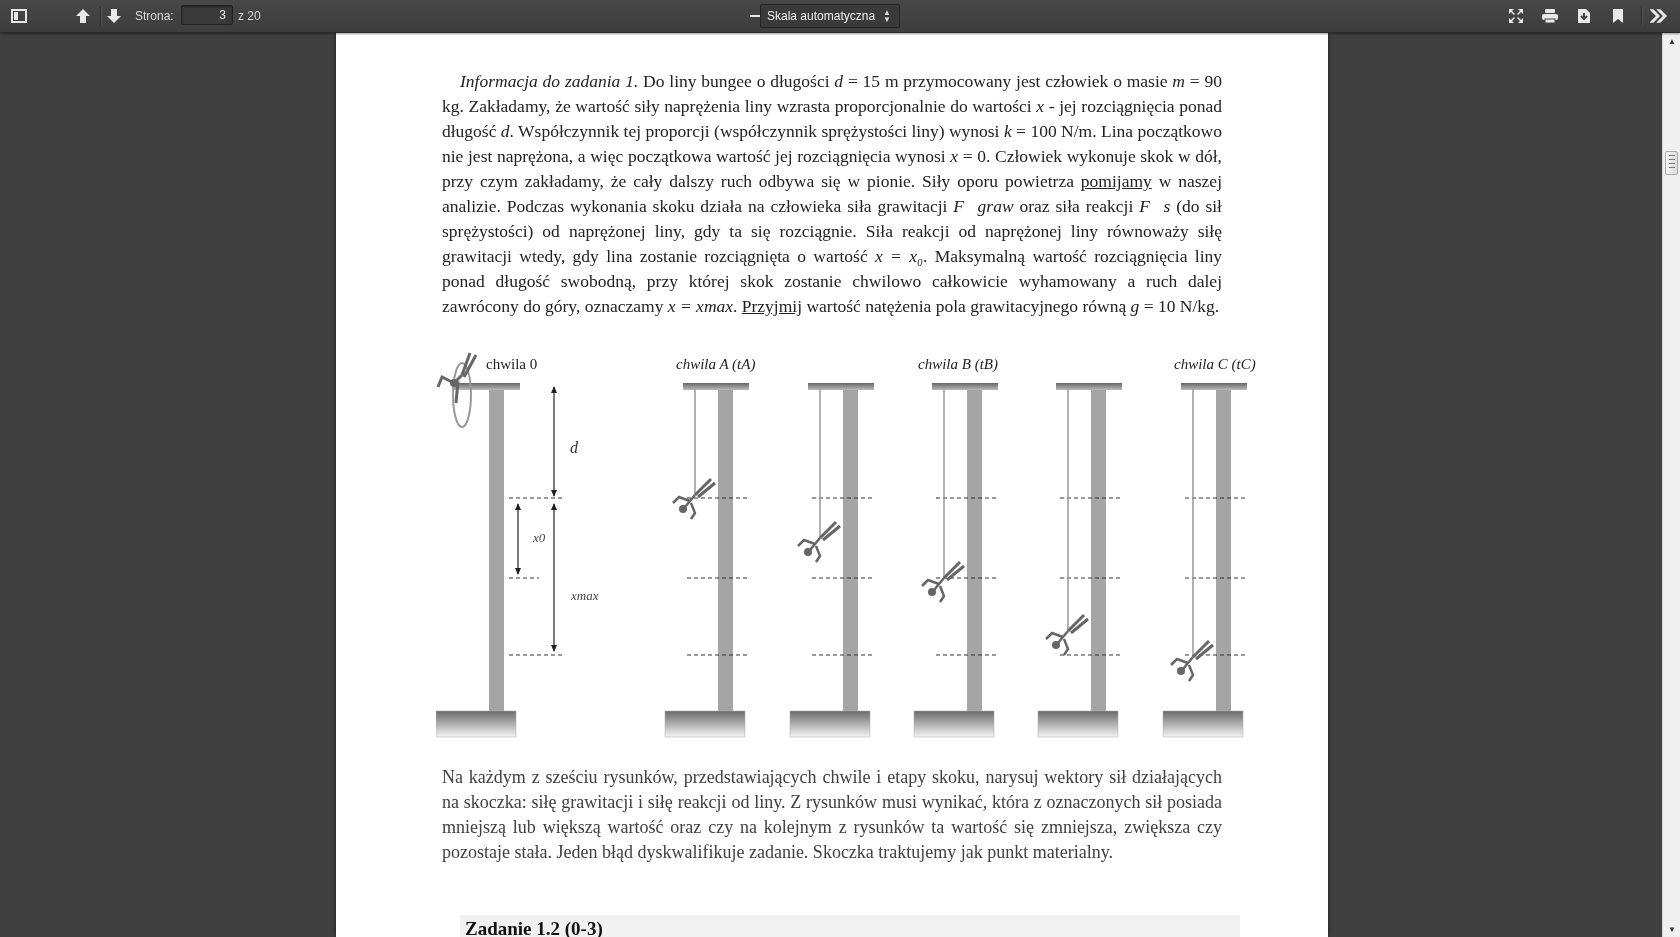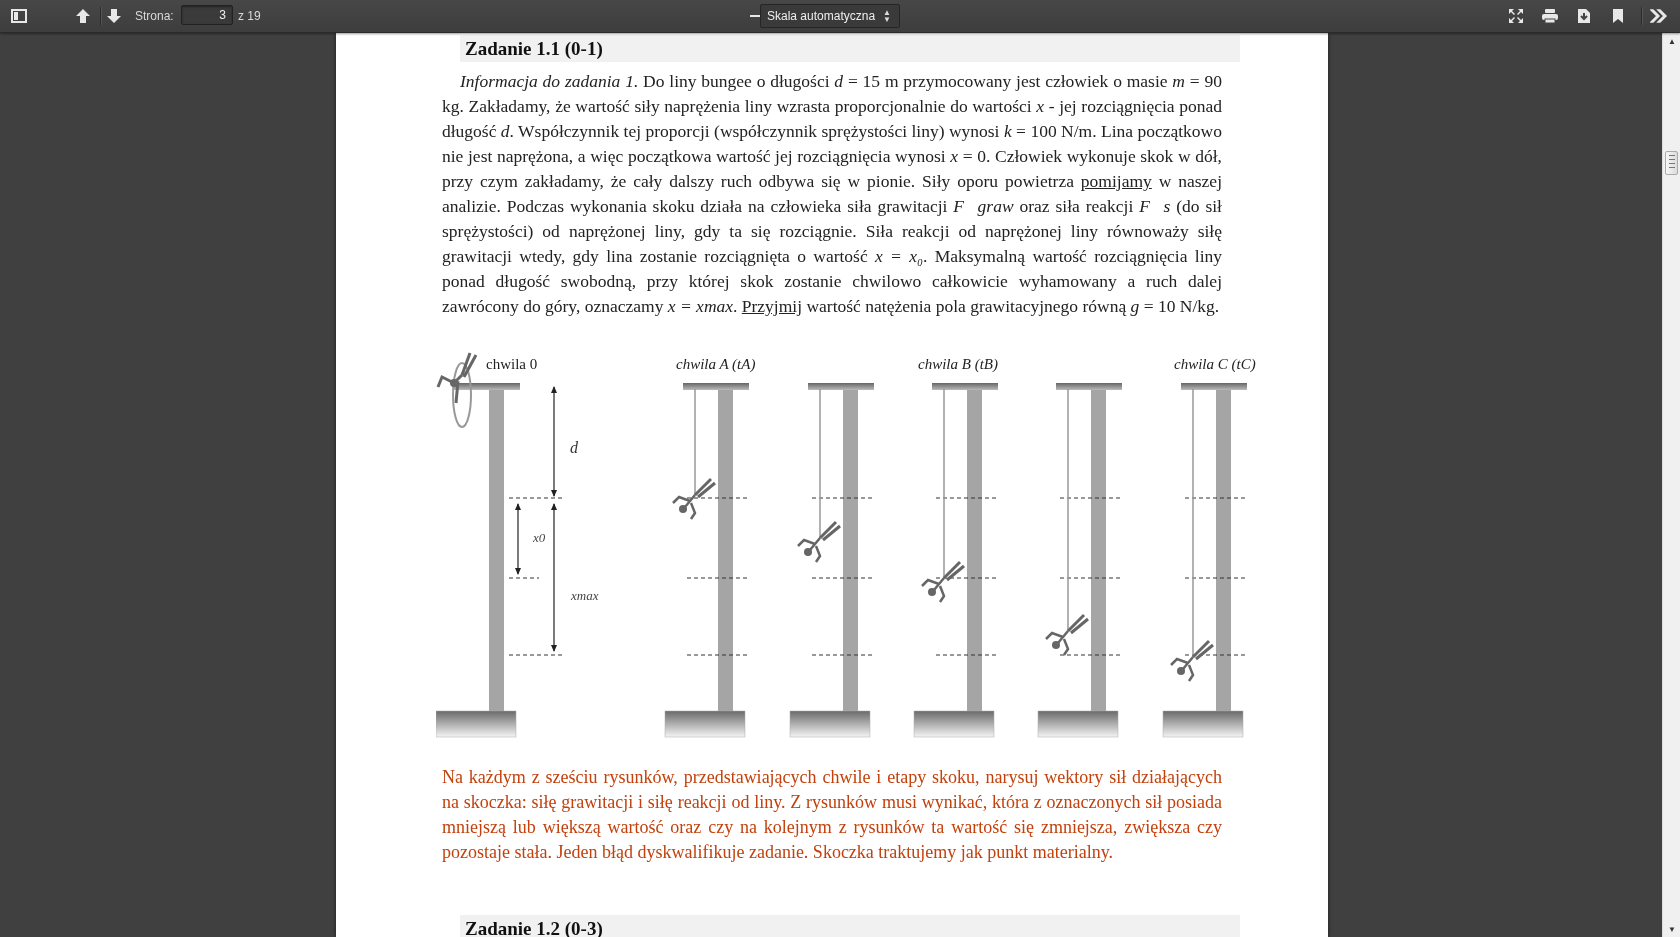--- a/index.html
+++ b/index.html
@@ -13,21 +13,21 @@
   #page-input { position:absolute; left:181px; top:5px; width:52px; height:20px; box-sizing:border-box; background:#3a3a3a; border:1px solid #222; border-radius:2px; box-shadow:inset 0 1px 2px rgba(0,0,0,.4); color:#f0f0f0; font-size:12px; text-align:right; padding:0 6px; font-family:"Liberation Sans", sans-serif; }
   #zoom-select { position:absolute; left:760px; top:4px; width:140px; height:24px; box-sizing:border-box; background:#3a3a3a; border:1px solid #252525; border-radius:2px; color:#eee; font-size:12px; display:flex; align-items:center; padding-left:6px; cursor:pointer; }
   #zoom-select .arrows { position:absolute; right:8px; top:4px; font-size:8px; line-height:7px; color:#ddd; }
   #viewer { position:absolute; left:0; top:33px; width:1662px; height:904px; overflow:hidden; }
   #page { position:absolute; left:336px; top:0; width:992px; height:904px; background:#fff; box-shadow:0 0 4px rgba(0,0,0,.6); }
   .heading { position:absolute; left:124px; width:780px; height:27px; background:#f1f1f1; font-family:"Liberation Serif", serif; font-weight:bold; font-size:19px; color:#111; line-height:27px; padding-left:5px; box-sizing:border-box; }
   #intro { position:absolute; left:106px; top:28px; width:780px; font-family:"Liberation Serif", serif; font-size:17.5px; line-height:25px; color:#222; text-align:justify;margin-top:8px; }
   #intro .ital { font-style:italic; }
   #intro .m { font-style:italic; }
   #intro u { text-decoration:underline; }
-  #task { position:absolute; left:106px; top:732px; width:780px; font-family:"Liberation Serif", serif; font-size:18px; line-height:25px; color:#c2410c; text-align:justify; }
+  #task { position:absolute; left:106px; top:732px; width:780px; font-family:"Liberation Serif", serif; font-size:18px; line-height:25px; color:#404040; text-align:justify; }
   #figure { position:absolute; left:100px; top:312px; width:860px; height:440px; }
   #scrollbar { position:absolute; left:1662px; top:33px; width:18px; height:904px; background:#f0f0f0; border-left:1px solid #ddd; }
   #scroll-up, #scroll-down { position:absolute; left:0; width:18px; height:16px; color:#333; font-size:8px; display:flex; align-items:center; justify-content:center; cursor:pointer; }
   #scroll-up { top:0; } #scroll-down { bottom:0; }
   #scroll-thumb { position:absolute; left:2px; top:118px; width:13px; height:24px; background:linear-gradient(90deg,#f7f7f7,#dcdcdc); border:1px solid #aaa; border-radius:2px; box-sizing:border-box; cursor:pointer; }
   #scroll-thumb i { display:block; width:6px; height:1px; background:#777; margin:3px auto 0; }
 </style>
 </head>
 <body>
 
@@ -44,21 +44,21 @@
       </svg>
   </div>
   <div class="sep" style="left:100px;"></div>
   <div class="tb tbtn" style="left:100px;">
     <svg width="16" height="16" viewBox="0 0 16 16">
         <path d="M8 15 L15 8 L11 8 L11 1 L5 1 L5 8 L1 8 Z"></path>
       </svg>
   </div>
   <span class="tb lbl" style="left:135px;">Strona:</span>
   <input id="page-input" type="text" value="3" style="">
-  <span class="tb lbl" style="left:238px;">z 19</span>
+  <span class="tb lbl" style="left:238px;">z 20</span>
 
   <div class="tb tbtn" style="left:741px;">
     <svg width="12" height="12" viewBox="0 0 12 12">
         <rect x="1" y="5" width="10" height="2"></rect>
       </svg>
   </div>
   <div class="sep" style="left:771px;"></div>
   <div class="tb tbtn" style="left:772px;">
     <svg width="12" height="12" viewBox="0 0 12 12">
         <rect x="1" y="5" width="10" height="2"></rect>
@@ -96,21 +96,20 @@
   <div class="sep" style="left:1641px;"></div>
   <div class="tb tbtn" style="left:1645px;">
     <svg width="18" height="14" viewBox="0 0 18 14">
         <path d="M1 1l6 6-6 6 2 0 6-6-6-6z M8 1l6 6-6 6 2 0 6-6-6-6z" stroke="#e8e8e8" stroke-width="1.5"></path>
       </svg>
   </div>
 </div>
 
 <div id="viewer">
   <div id="page">
-    <div class="heading" style="top:2px;">Zadanie 1.1 (0-1)</div>
 
     <div id="intro">
       <span style="display:inline-block;width:18px;"></span><span class="ital">Informacja do zadania 1.</span><span> Do liny bungee o długości </span><span class="m">d</span><span> = 15 m przymocowany jest człowiek o masie </span><span class="m">m</span><span> = 90 kg. Zakładamy, że wartość siły naprężenia liny wzrasta proporcjonalnie do wartości </span><span class="m">x</span><span> - jej rozciągnięcia ponad długość </span><span class="m">d</span><span>. Współczynnik tej proporcji (współczynnik sprężystości liny) wynosi </span><span class="m">k</span><span> = 100 N/m. Lina początkowo nie jest naprężona, a więc początkowa wartość jej rozciągnięcia wynosi </span><span class="m">x</span><span> = 0. Człowiek wykonuje skok w dół, przy czym zakładamy, że cały dalszy ruch odbywa się w pionie. Siły oporu powietrza </span><u>pomijamy</u><span> w naszej analizie. Podczas wykonania skoku działa na człowieka siła grawitacji </span><span class="m">F⃗graw</span><span> oraz siła reakcji </span><span class="m">F⃗s</span><span> (do sił sprężystości) od naprężonej liny, gdy ta się rozciągnie. Siła reakcji od naprężonej liny równoważy siłę grawitacji wtedy, gdy lina zostanie rozciągnięta o wartość </span><span class="m">x = x₀</span><span>. Maksymalną wartość rozciągnięcia liny ponad długość swobodną, przy której skok zostanie chwilowo całkowicie wyhamowany a ruch dalej zawrócony do góry, oznaczamy </span><span class="m">x = xmax</span><span>. </span><u>Przyjmij</u><span> wartość natężenia pola grawitacyjnego równą </span><span class="m">g</span><span> = 10 N/kg.</span>
     </div>
 
     <svg id="figure" viewBox="0 0 860 440">
       <defs>
         <linearGradient id="baseG" x1="0" y1="0" x2="0" y2="1">
             <stop offset="0" stop-color="#6a6a6a"></stop>
             <stop offset="1" stop-color="#f4f4f4"></stop>

